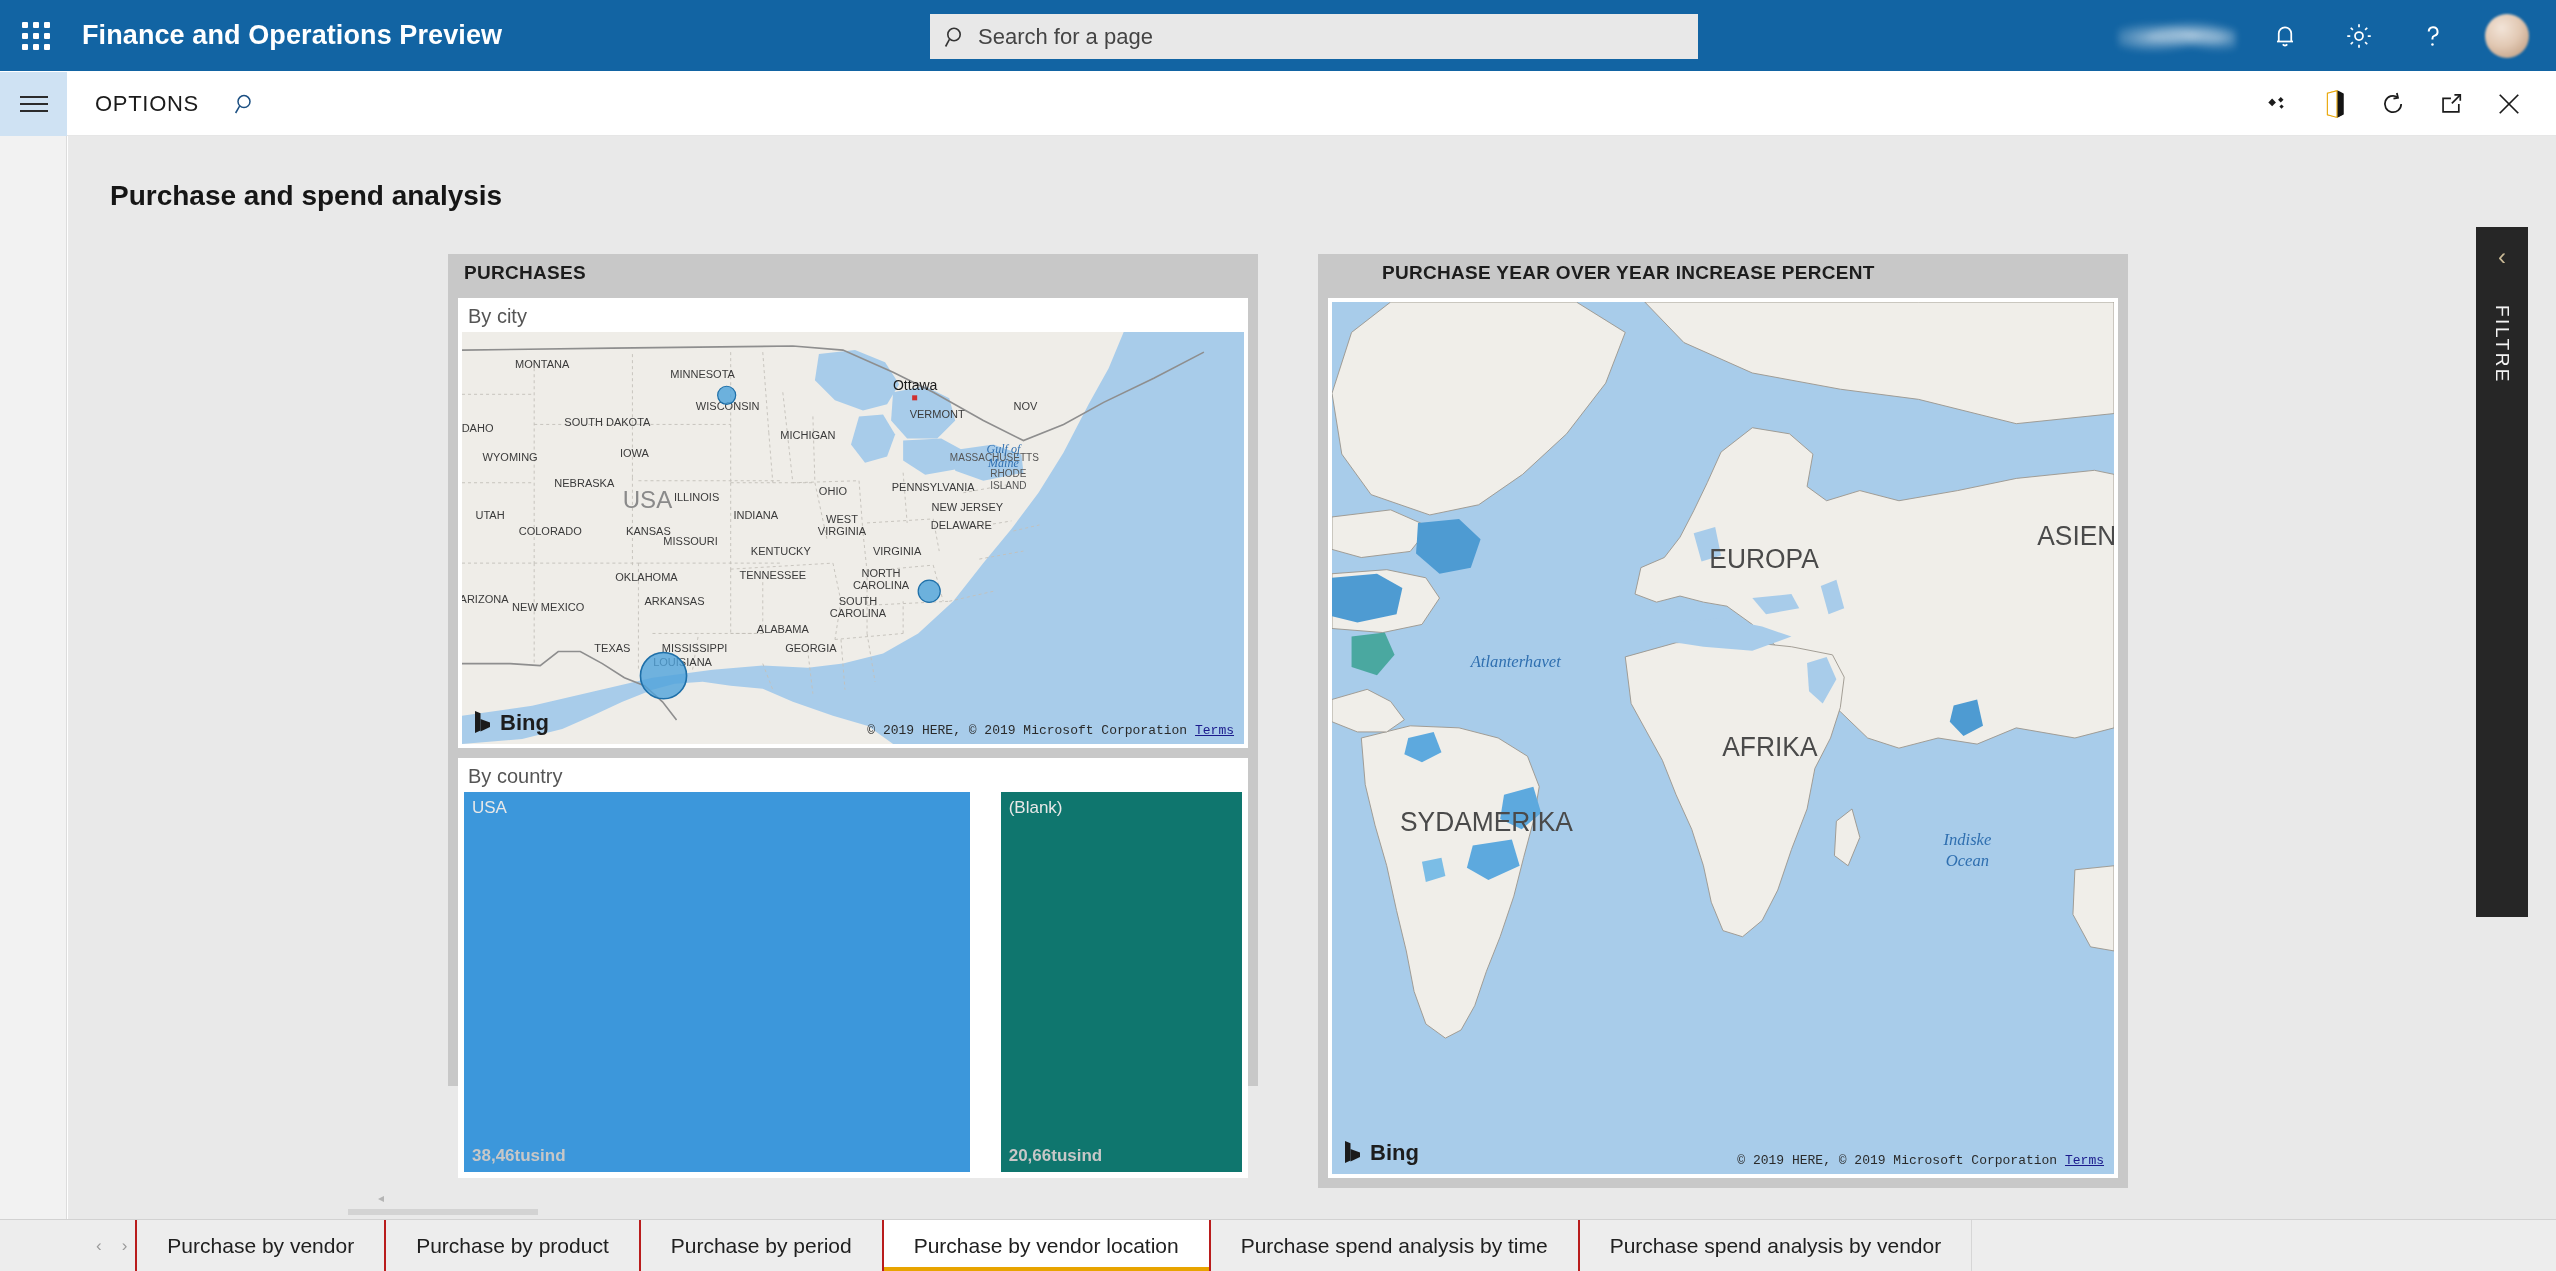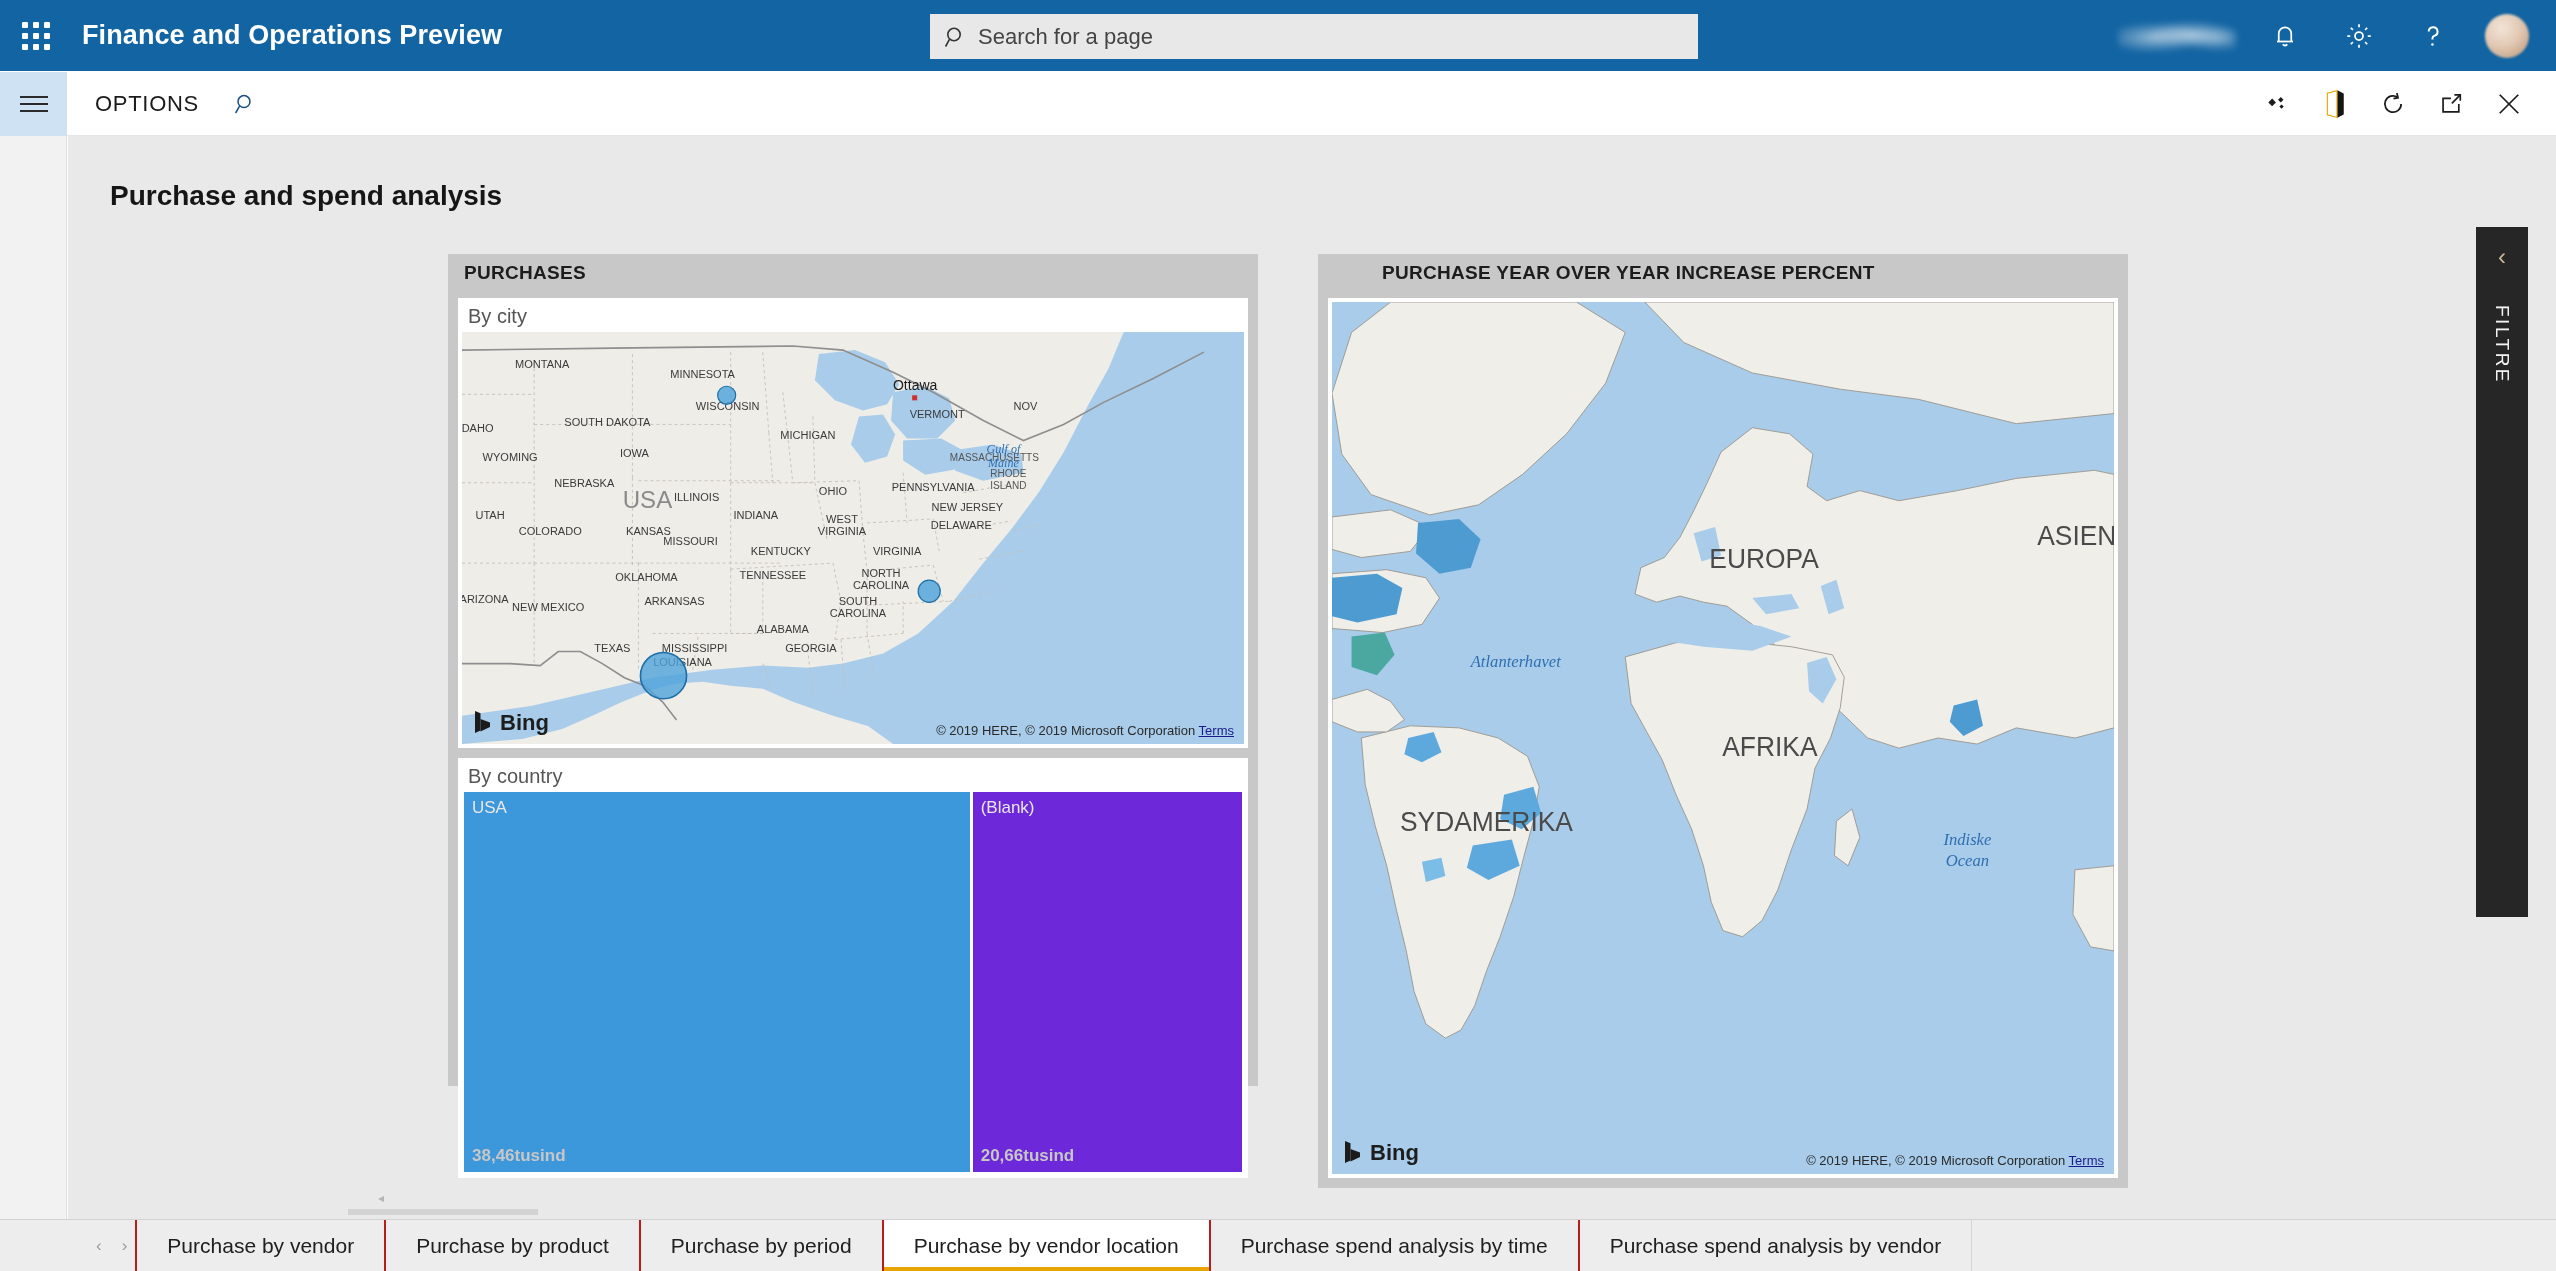--- a/index.html
+++ b/index.html
@@ -173,21 +173,21 @@
   }
 
   
   .bing {
     position: absolute; left: 10px; bottom: 8px;
     display: flex; align-items: center; gap: 6px;
     font-size: 22px; font-weight: 600; color: #1d1d1d;
   }
   .bing-attr {
     position: absolute; right: 10px; bottom: 6px;
-    font-size: 13px; color: #2a2a2a; white-space: nowrap;
+    font-size: 13px; color: #2a2a2a; white-space: nowrap; font-family: Liberation Mono, monospace;
   }
   .bing-attr a { color: #1a1a8c; text-decoration: underline; }
 
   
   .filter-panel {
     position: absolute; left: 2408px; top: 91px;
     width: 52px; height: 690px;
     background: #262626; cursor: pointer;
     display: flex; flex-direction: column; align-items: center;
   }
@@ -519,21 +519,21 @@
       </div>
     </div>
 
     <div class="visual v-country">
       <div class="visual-title">By country</div>
       <div class="treemap">
         <div class="tm-cell" style="flex:0 0 65%; background:#3C97DB;">
           <span class="tm-label">USA</span>
           <span class="tm-value">38,46tusind</span>
         </div>
-        <div class="tm-cell" style="flex:1 1 auto; background:#6d28d9;">
+        <div class="tm-cell" style="flex:1 1 auto; background:#0f766e;margin-left:28px;">
           <span class="tm-label">(Blank)</span>
           <span class="tm-value">20,66tusind</span>
         </div>
       </div>
     </div>
   </div>
 
   <div class="tile tile-right">
     <div class="tile-head">PURCHASE YEAR OVER YEAR INCREASE PERCENT</div>
 

